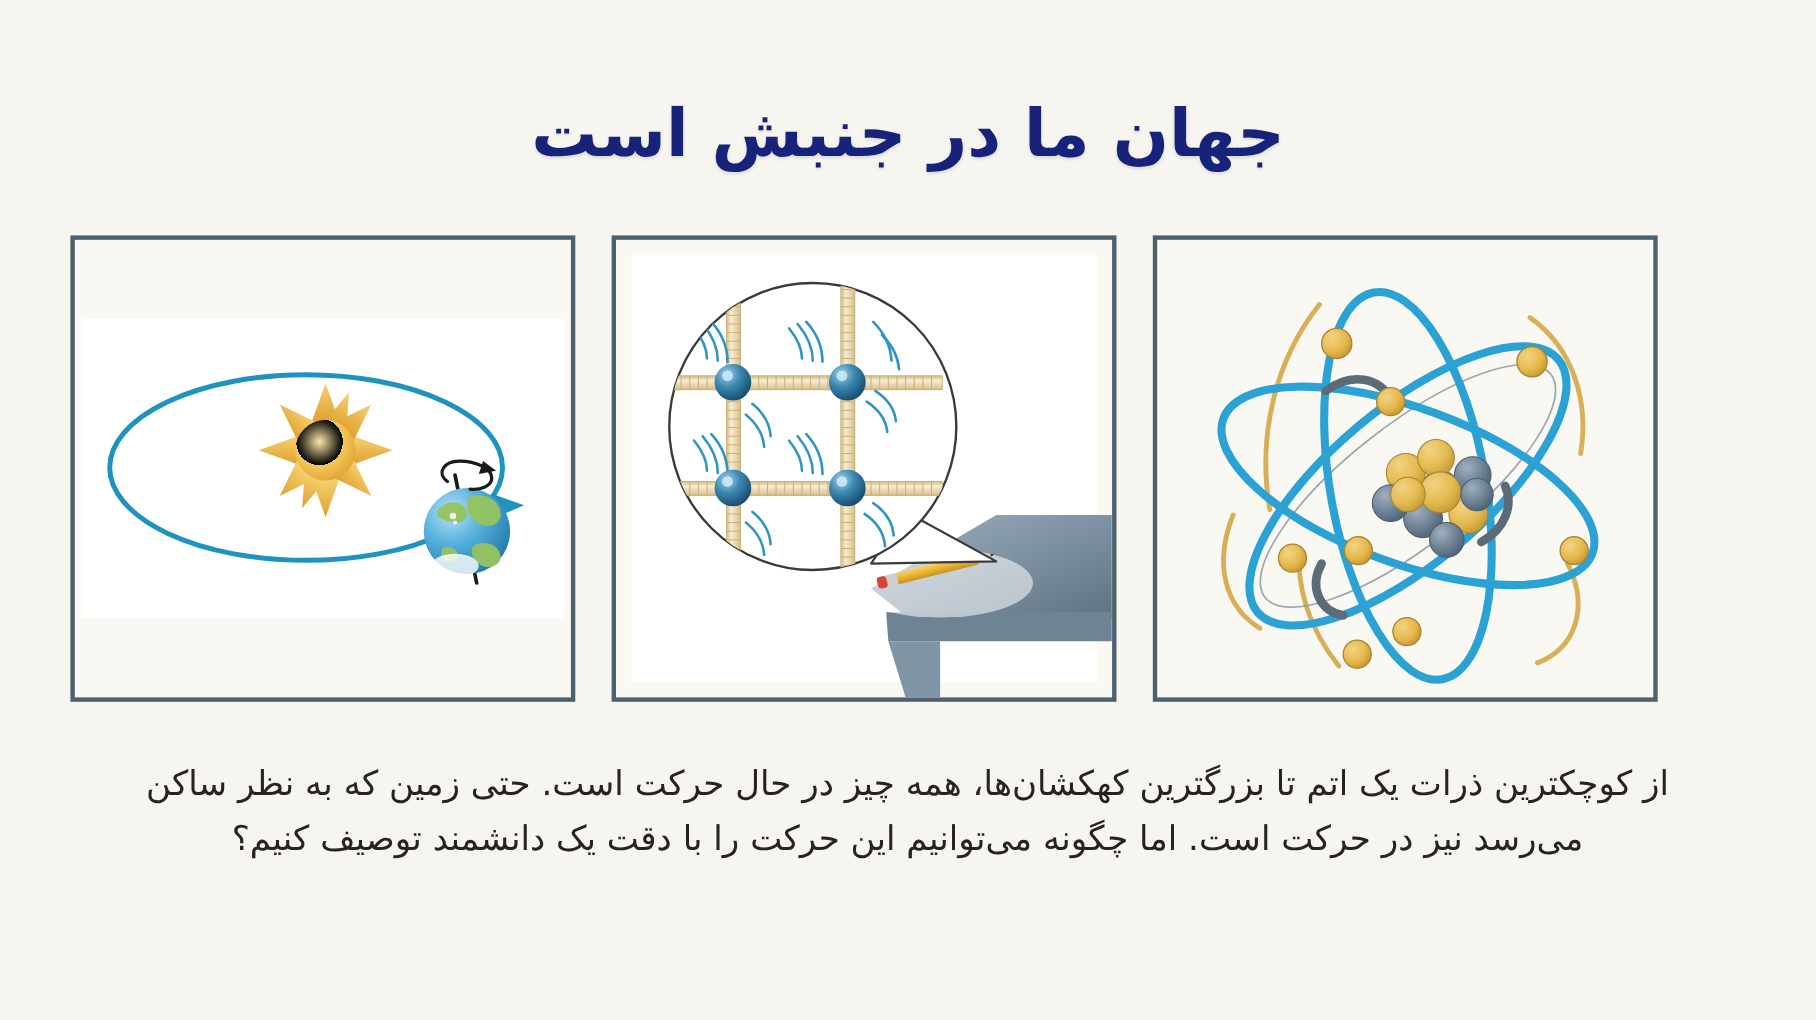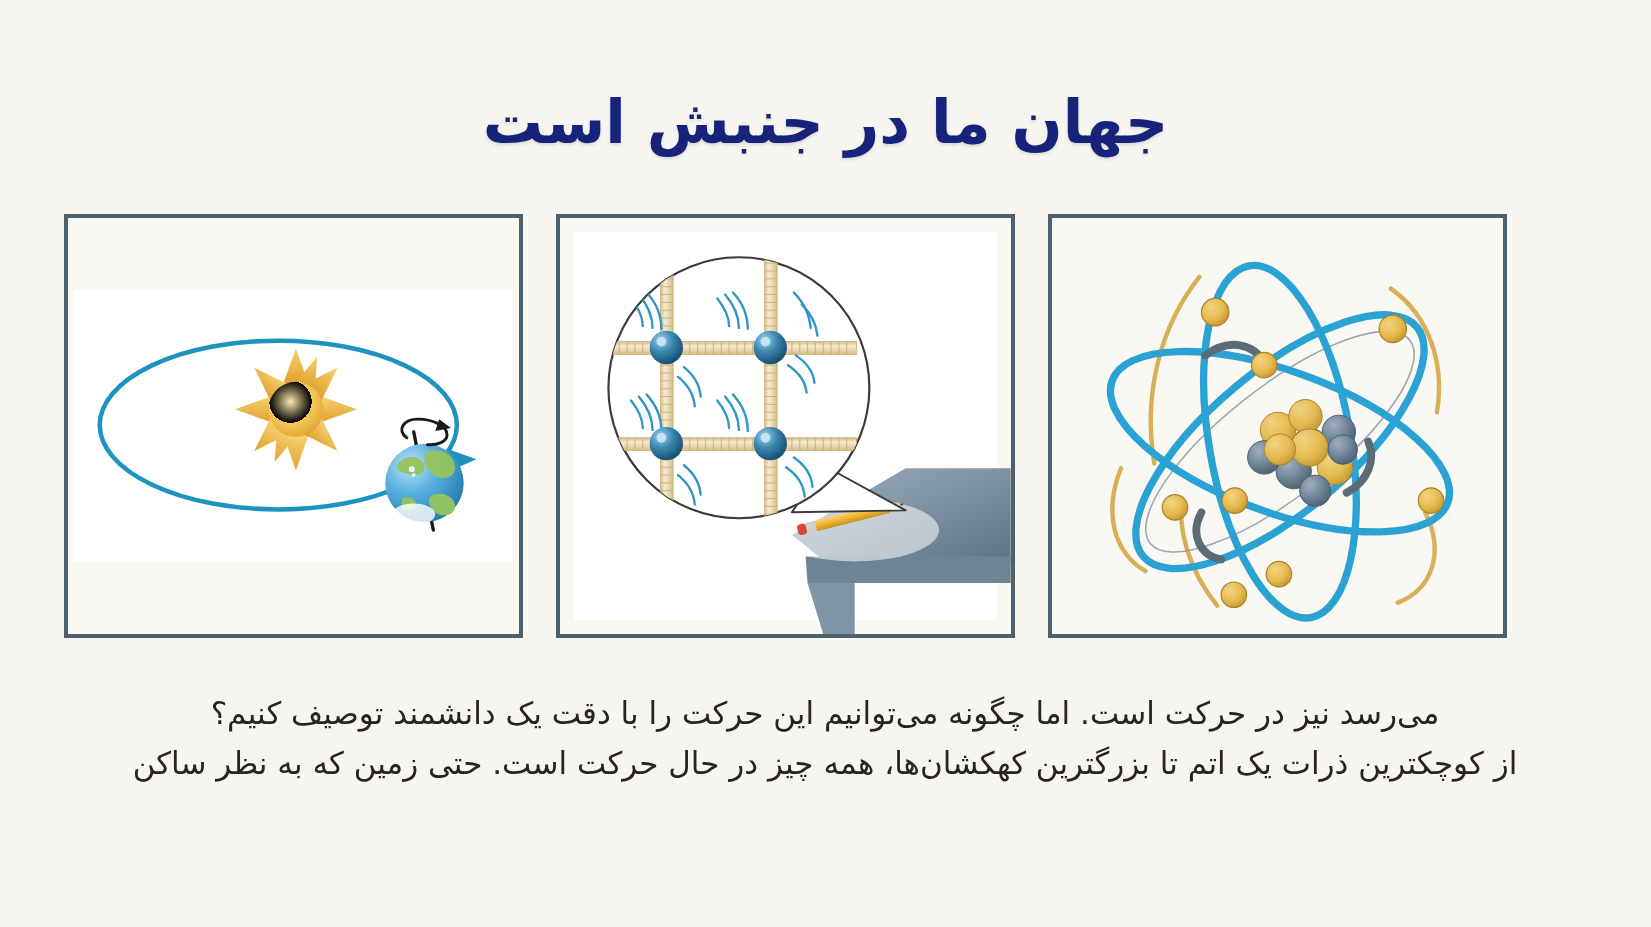--- a/index.html
+++ b/index.html
@@ -365,17 +365,17 @@
             </g>
             <path d="M378,205 L390,214 L374,217 Z" fill="#1a1a1a"></path>
           </g>
         </svg>
       </div>
     </div>
 
   </div>
 
   <div class="caption">
+    <p>از کوچکترین ذرات یک اتم تا بزرگترین کهکشان‌ها، همه چیز در حال حرکت است. حتی زمین که به نظر ساکن</p>
     <p>می‌رسد نیز در حرکت است. اما چگونه می‌توانیم این حرکت را با دقت یک دانشمند توصیف کنیم؟</p>
-    <p>از کوچکترین ذرات یک اتم تا بزرگترین کهکشان‌ها، همه چیز در حال حرکت است. حتی زمین که به نظر ساکن</p>
   </div>
 
 </div>
 
 </body></html>

